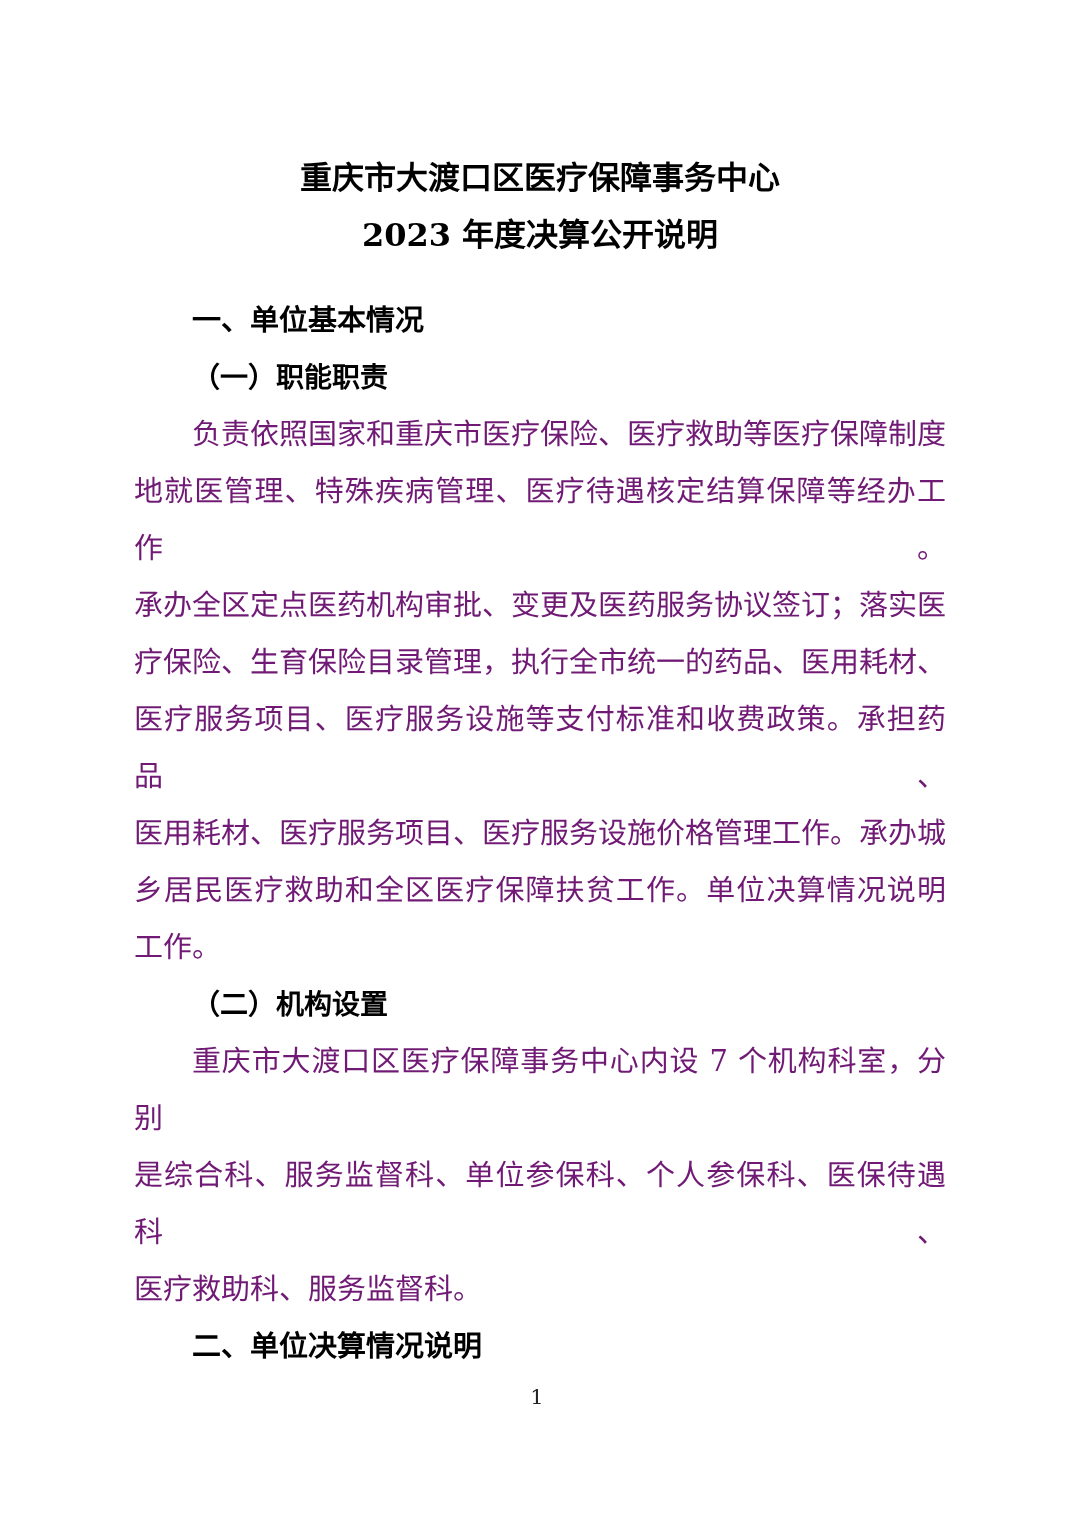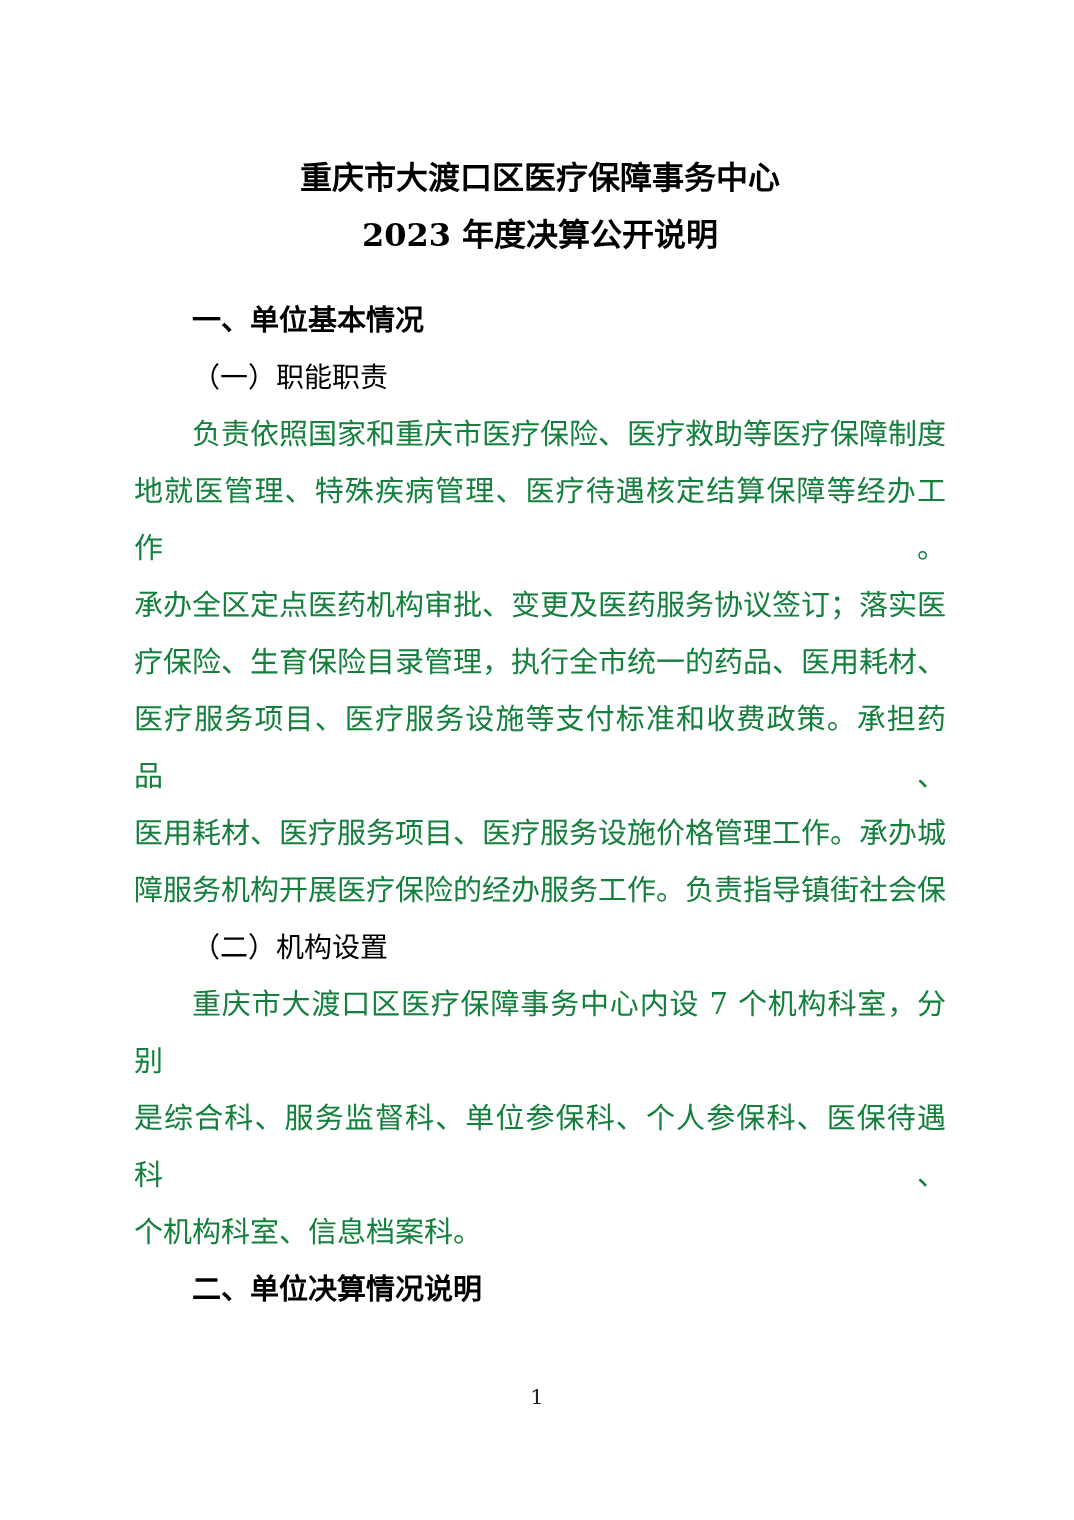--- a/index.html
+++ b/index.html
@@ -35,33 +35,33 @@
     font-size: 29px;
     line-height: 57px;
     font-weight: bold;
     padding-left: 58px; 
     white-space: nowrap;
   }
   .h2 {
     font-family: "DejaVu Serif", "Liberation Serif", serif;
     font-size: 28px;
     line-height: 57px;
-    font-weight: normal;
+    font-weight: bold;
     padding-left: 58px; 
     white-space: nowrap;
   }
   .line {
     font-family: "DejaVu Serif", "Liberation Serif", serif;
     font-size: 29px;
     line-height: 57px;
     font-weight: normal;
     text-align: justify;
     text-align-last: justify;
     text-justify: inter-character;
-    color: #15803d;
+    color: #701a75;
   }
   .line.first {
     text-indent: 58px; 
   }
   .line.para-end {
     text-align: left;
     text-align-last: left;
   }
   .page-number {
     position: absolute;
@@ -88,27 +88,28 @@
       <div class="h1">一、单位基本情况</div>
 
       <div class="h2">（一）职能职责</div>
 
       <div class="line first">负责依照国家和重庆市医疗保险、医疗救助等医疗保障制度</div>
       <div class="line">地就医管理、特殊疾病管理、医疗待遇核定结算保障等经办工作。</div>
       <div class="line">承办全区定点医药机构审批、变更及医药服务协议签订；落实医</div>
       <div class="line">疗保险、生育保险目录管理，执行全市统一的药品、医用耗材、</div>
       <div class="line">医疗服务项目、医疗服务设施等支付标准和收费政策。承担药品、</div>
       <div class="line">医用耗材、医疗服务项目、医疗服务设施价格管理工作。承办城</div>
-      <div class="line">障服务机构开展医疗保险的经办服务工作。负责指导镇街社会保</div>
+      <div class="line">乡居民医疗救助和全区医疗保障扶贫工作。单位决算情况说明</div>
+      <div class="line para-end">工作。</div>
 
       <div class="h2">（二）机构设置</div>
 
       <div class="line first">重庆市大渡口区医疗保障事务中心内设 7 个机构科室，分别</div>
       <div class="line">是综合科、服务监督科、单位参保科、个人参保科、医保待遇科、</div>
-      <div class="line para-end">个机构科室、信息档案科。</div>
+      <div class="line para-end">医疗救助科、服务监督科。</div>
 
       <div class="h1">二、单位决算情况说明</div>
 
     </div>
   </div>
 
   <div class="page-number">1</div>
 </div>
 
 </body></html>

